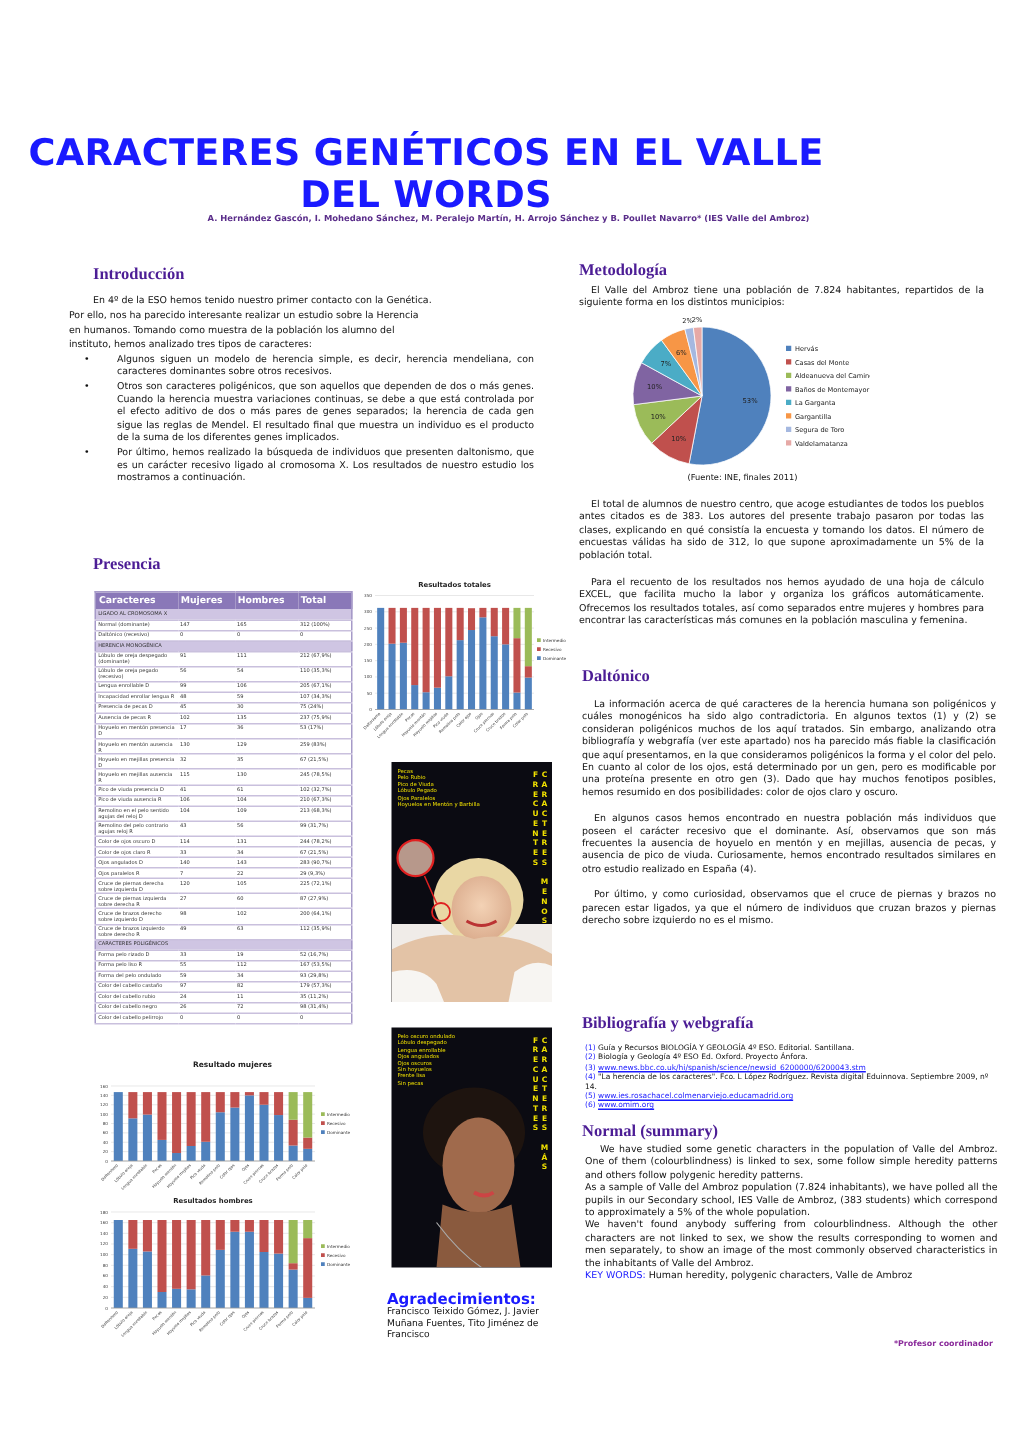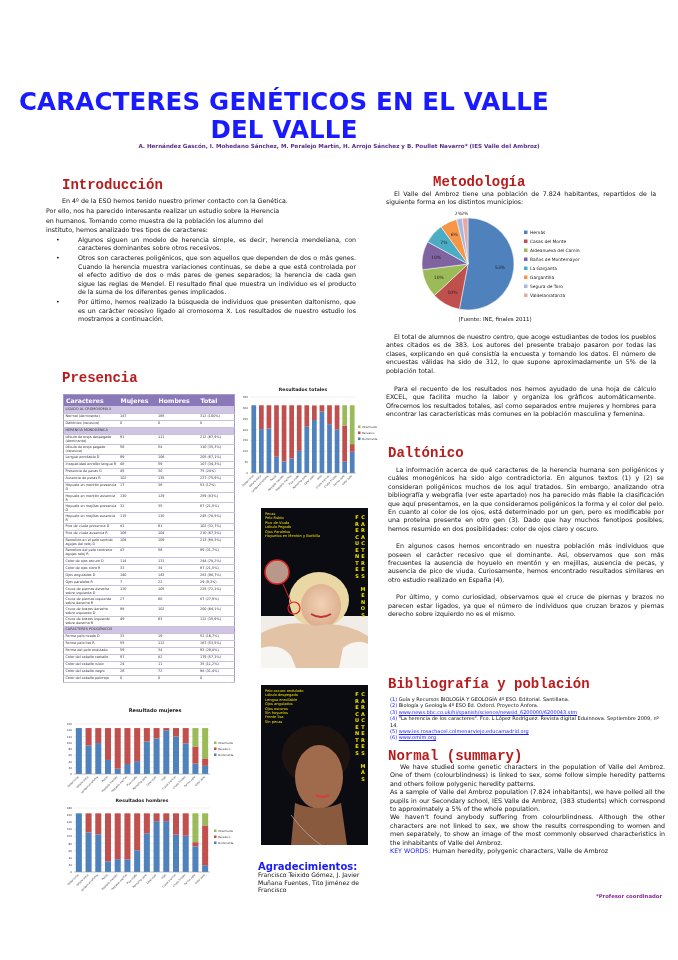--- a/index.html
+++ b/index.html
@@ -2,21 +2,21 @@
 <html><head>
 <meta charset="utf-8">
 <style>
   * { box-sizing: border-box; margin: 0; padding: 0; }
   html, body { width: 678px; height: 960px; background: #ffffff; overflow: hidden; }
   body { position: relative; font-family: "DejaVu Sans", sans-serif; color: #111; }
   .abs { position: absolute; }
   .title { left: 0; width: 568px; top: 88px; text-align: center; color: #1a1aff;
     font-family: "DejaVu Sans", sans-serif; font-weight: bold; font-size: 24.5px; line-height: 28px; letter-spacing: 0.2px; }
   .authors { left: 0; width: 678px; top: 143px; text-align: center; color: #5a2d8a; font-size: 5.6px; font-weight: bold; }
-  h2.sec { color: #b91c1c; font-weight: bold; font-size: 14px; font-family: Liberation Mono, monospace; }
+  h2.sec { color: #4c1d95; font-weight: bold; font-size: 11px; font-family: Liberation Serif, serif; }
   .txt { font-size: 6.3px; line-height: 8.4px; color: #111; text-align: justify; }
   .txt p { margin-bottom: 6px; text-indent: 8px; }
   ul.bul { list-style: none; padding-left: 32px; }
   ul.bul li { position: relative; margin-bottom: 2px; text-align: justify; }
   ul.bul li::before { content: "•"; position: absolute; left: -22px; }
   
   table.res { border-collapse: collapse; width: 172px; font-size: 3.4px; color: #333; }
   table.res th { background: #8a78b8; color: #fff; font-size: 6.2px; font-weight: bold; text-align: left; padding: 2px 2px; }
   table.res td { border-bottom: 1px solid #c9c0dd; padding: 0.6px 1.5px; height: 7px; vertical-align: top; }
   table.res tr.grp td { background: #cfc5e3; color: #333; }
@@ -32,38 +32,38 @@
   .kw { color: #1a1aff; }
   .foot { color: #8a2a9a; font-size: 5.3px; font-weight: bold; }
   .ack-title { color: #1a1aff; font-weight: bold; font-size: 10px; }
   .ack-body { font-size: 6.1px; line-height: 7.5px; color: #111; }
 </style>
 </head>
 <body>
 
 <div class="abs title">
   <div>CARACTERES GENÉTICOS EN EL VALLE</div>
-  <div>DEL VALLE</div>
+  <div>DEL WORDS</div>
 </div>
 <div class="abs authors">A. Hernández Gascón, I. Mohedano Sánchez, M. Peralejo Martín, H. Arrojo Sánchez y B. Poullet Navarro* (IES Valle del Ambroz)</div>
 
 <h2 class="abs sec" style="left:62px; top:177px;">Introducción</h2>
 <div class="abs txt" style="left:46px; top:197px; width:310px;">
   <div style="padding-left:16px;">En 4º de la ESO hemos tenido nuestro primer contacto con la Genética.</div>
   <div style="margin-top:2px;">Por ello, nos ha parecido interesante realizar un estudio sobre la Herencia</div>
   <div style="margin-top:1px;">en humanos. Tomando como muestra de la población los alumno del</div>
   <div style="margin-top:1px;">instituto, hemos analizado tres tipos de caracteres:</div>
   <ul class="bul" style="margin-top:1px;">
     <li>Algunos siguen un modelo de herencia simple, es decir, herencia mendeliana, con caracteres dominantes sobre otros recesivos.</li>
     <li>Otros son caracteres poligénicos, que son aquellos que dependen de dos o más genes. Cuando la herencia muestra variaciones continuas, se debe a que está controlada por el efecto aditivo de dos o más pares de genes separados; la herencia de cada gen sigue las reglas de Mendel. El resultado final que muestra un individuo es el producto de la suma de los diferentes genes implicados.</li>
     <li>Por último, hemos realizado la búsqueda de individuos que presenten daltonismo, que es un carácter recesivo ligado al cromosoma X. Los resultados de nuestro estudio los mostramos a continuación.</li>
   </ul>
 </div>
 
-<h2 class="abs sec" style="left:386px; top:174px;margin-left:47px;">Metodología</h2>
+<h2 class="abs sec" style="left:386px; top:174px;">Metodología</h2>
 <div class="abs txt" style="left:386px; top:190px; width:270px;">
   <p style="margin-bottom:0;">El Valle del Ambroz tiene una población de 7.824 habitantes, repartidos de la siguiente forma en los distintos municipios:</p>
 </div>
 <svg class="abs" style="left:420px; top:208px;" width="160" height="108" id="pie-svg">
     <path d="M48,56 L48,10 A46,46 0 1 1 39.38045952905666,101.18521353351969 Z" fill="#4f81bd" stroke="#fff" stroke-width="0.5"></path>
     <text x="80.05709526021917" y="60.53028768885616" font-size="4.5" text-anchor="middle" fill="#222" font-family="DejaVu Sans, sans-serif">53%</text>
     <path d="M48,56 L39.38045952905666,101.18521353351969 A46,46 0 0 1 14.46744313861506,87.48916687271966 Z" fill="#c0504d" stroke="#fff" stroke-width="0.5"></path>
     <text x="32.487531693924765" y="85.7170750974124" font-size="4.5" text-anchor="middle" fill="#222" font-family="DejaVu Sans, sans-serif">10%</text>
     <path d="M48,56 L14.46744313861506,87.48916687271966 A46,46 0 0 1 2.362723739534019,61.76532874395799 Z" fill="#9bbb59" stroke="#fff" stroke-width="0.5"></path>
     <text x="18.864568910594173" y="71.21009318839533" font-size="4.5" text-anchor="middle" fill="#222" font-family="DejaVu Sans, sans-serif">10%</text>
@@ -580,21 +580,21 @@
 <div class="abs ack-title" style="left:258px; top:861px;">Agradecimientos:</div>
 <div class="abs ack-body" style="left:258px; top:871px; width:122px;">Francisco Teixido Gómez, J. Javier Muñana Fuentes, Tito Jiménez de Francisco</div>
 
 <h2 class="abs sec" style="left:388px; top:445px;">Daltónico</h2>
 <div class="abs txt" style="left:388px; top:466px; width:276px;">
   <p style="margin-bottom:9px;">La información acerca de qué caracteres de la herencia humana son poligénicos y cuáles monogénicos ha sido algo contradictoria. En algunos textos (1) y (2) se consideran poligénicos muchos de los aquí tratados. Sin embargo, analizando otra bibliografía y webgrafía (ver este apartado) nos ha parecido más fiable la clasificación que aquí presentamos, en la que consideramos poligénicos la forma y el color del pelo. En cuanto al color de los ojos, está determinado por un gen, pero es modificable por una proteína presente en otro gen (3). Dado que hay muchos fenotipos posibles, hemos resumido en dos posibilidades: color de ojos claro y oscuro.</p>
   <p style="margin-bottom:9px;">En algunos casos hemos encontrado en nuestra población más individuos que poseen el carácter recesivo que el dominante. Así, observamos que son más frecuentes la ausencia de hoyuelo en mentón y en mejillas, ausencia de pecas, y ausencia de pico de viuda. Curiosamente, hemos encontrado resultados similares en otro estudio realizado en España (4).</p>
   <p>Por último, y como curiosidad, observamos que el cruce de piernas y brazos no parecen estar ligados, ya que el número de individuos que cruzan brazos y piernas derecho sobre izquierdo no es el mismo.</p>
 </div>
 
-<h2 class="abs sec" style="left:388px; top:676px;">Bibliografía y población</h2>
+<h2 class="abs sec" style="left:388px; top:676px;">Bibliografía y webgrafía</h2>
 <div class="abs bib" style="left:390px; top:696px; width:276px;" id="bib-list">
     <div><span class="num">(1)</span> <span>Guía y Recursos BIOLOGÍA Y GEOLOGÍA 4º ESO. Editorial. Santillana.</span></div>
     <div><span class="num">(2)</span> <span>Biología y Geología 4º ESO Ed. Oxford. Proyecto Ánfora.</span></div>
     <div><span class="num">(3)</span> <a>www.news.bbc.co.uk/hi/spanish/science/newsid_6200000/6200043.stm</a></div>
     <div><span class="num">(4)</span> <span>"La herencia de los caracteres". Fco. L López Rodríguez. Revista digital Eduinnova. Septiembre 2009, nº 14.</span></div>
     <div><span class="num">(5)</span> <a>www.ies.rosachacel.colmenarviejo.educamadrid.org</a></div>
     <div><span class="num">(6)</span> <a>www.omim.org</a></div>
   </div>
 
 <h2 class="abs sec" style="left:388px; top:748px;">Normal (summary)</h2>

